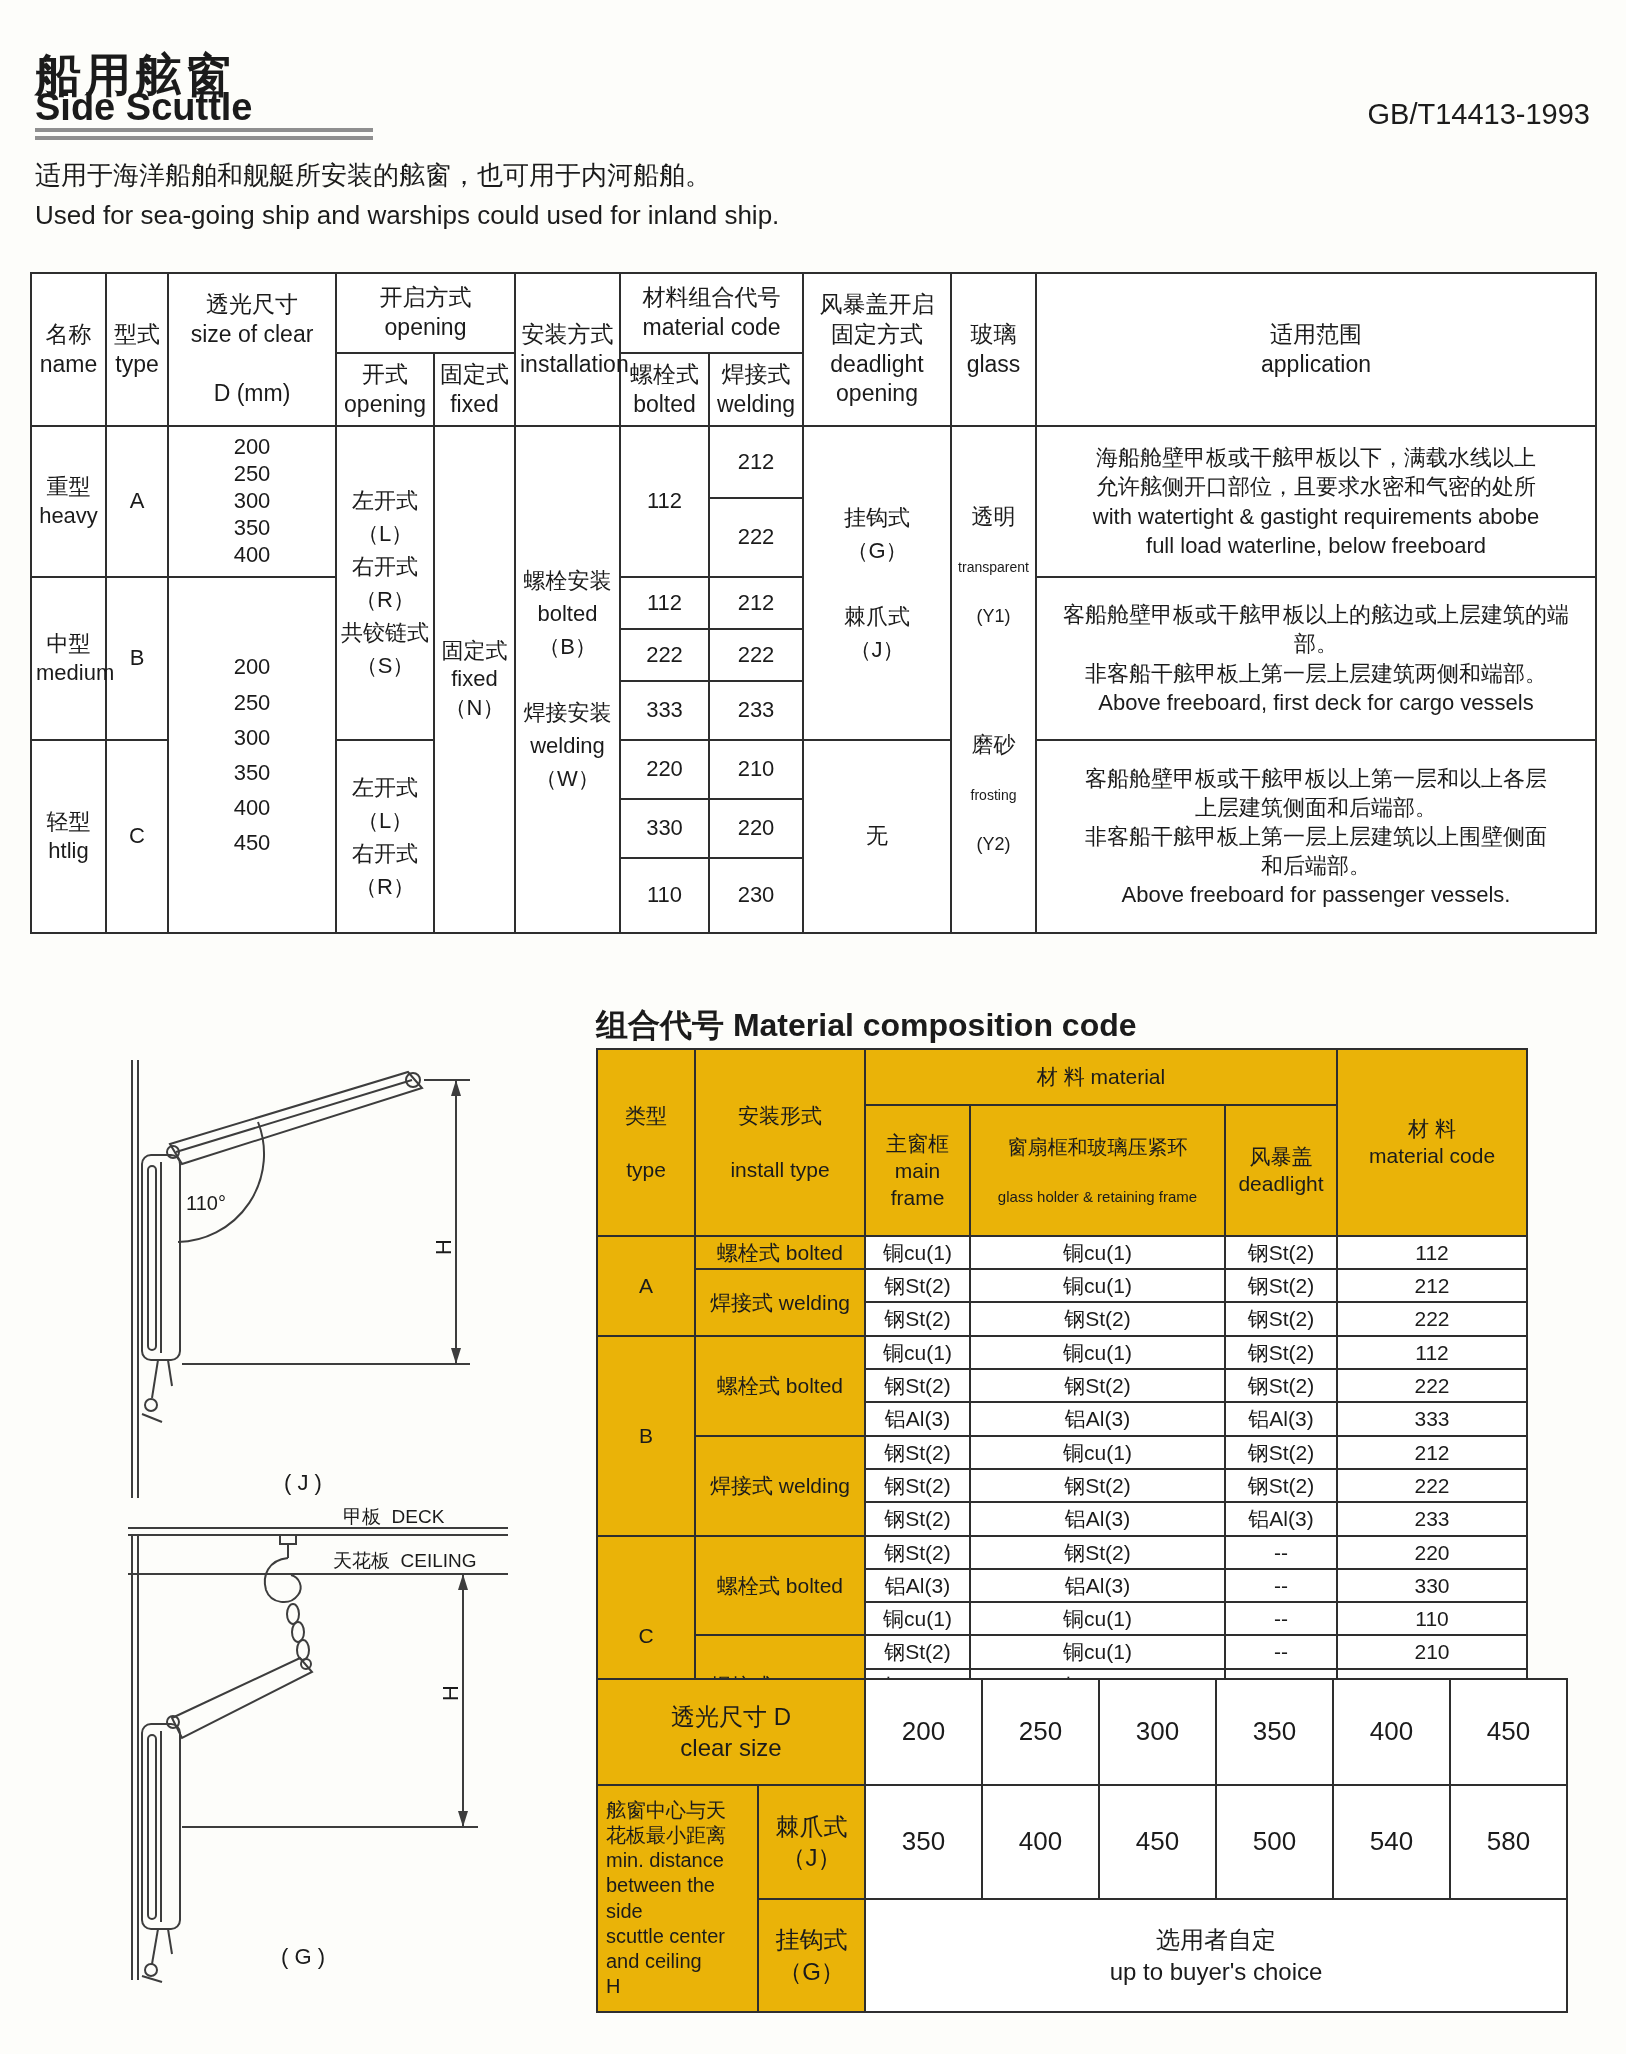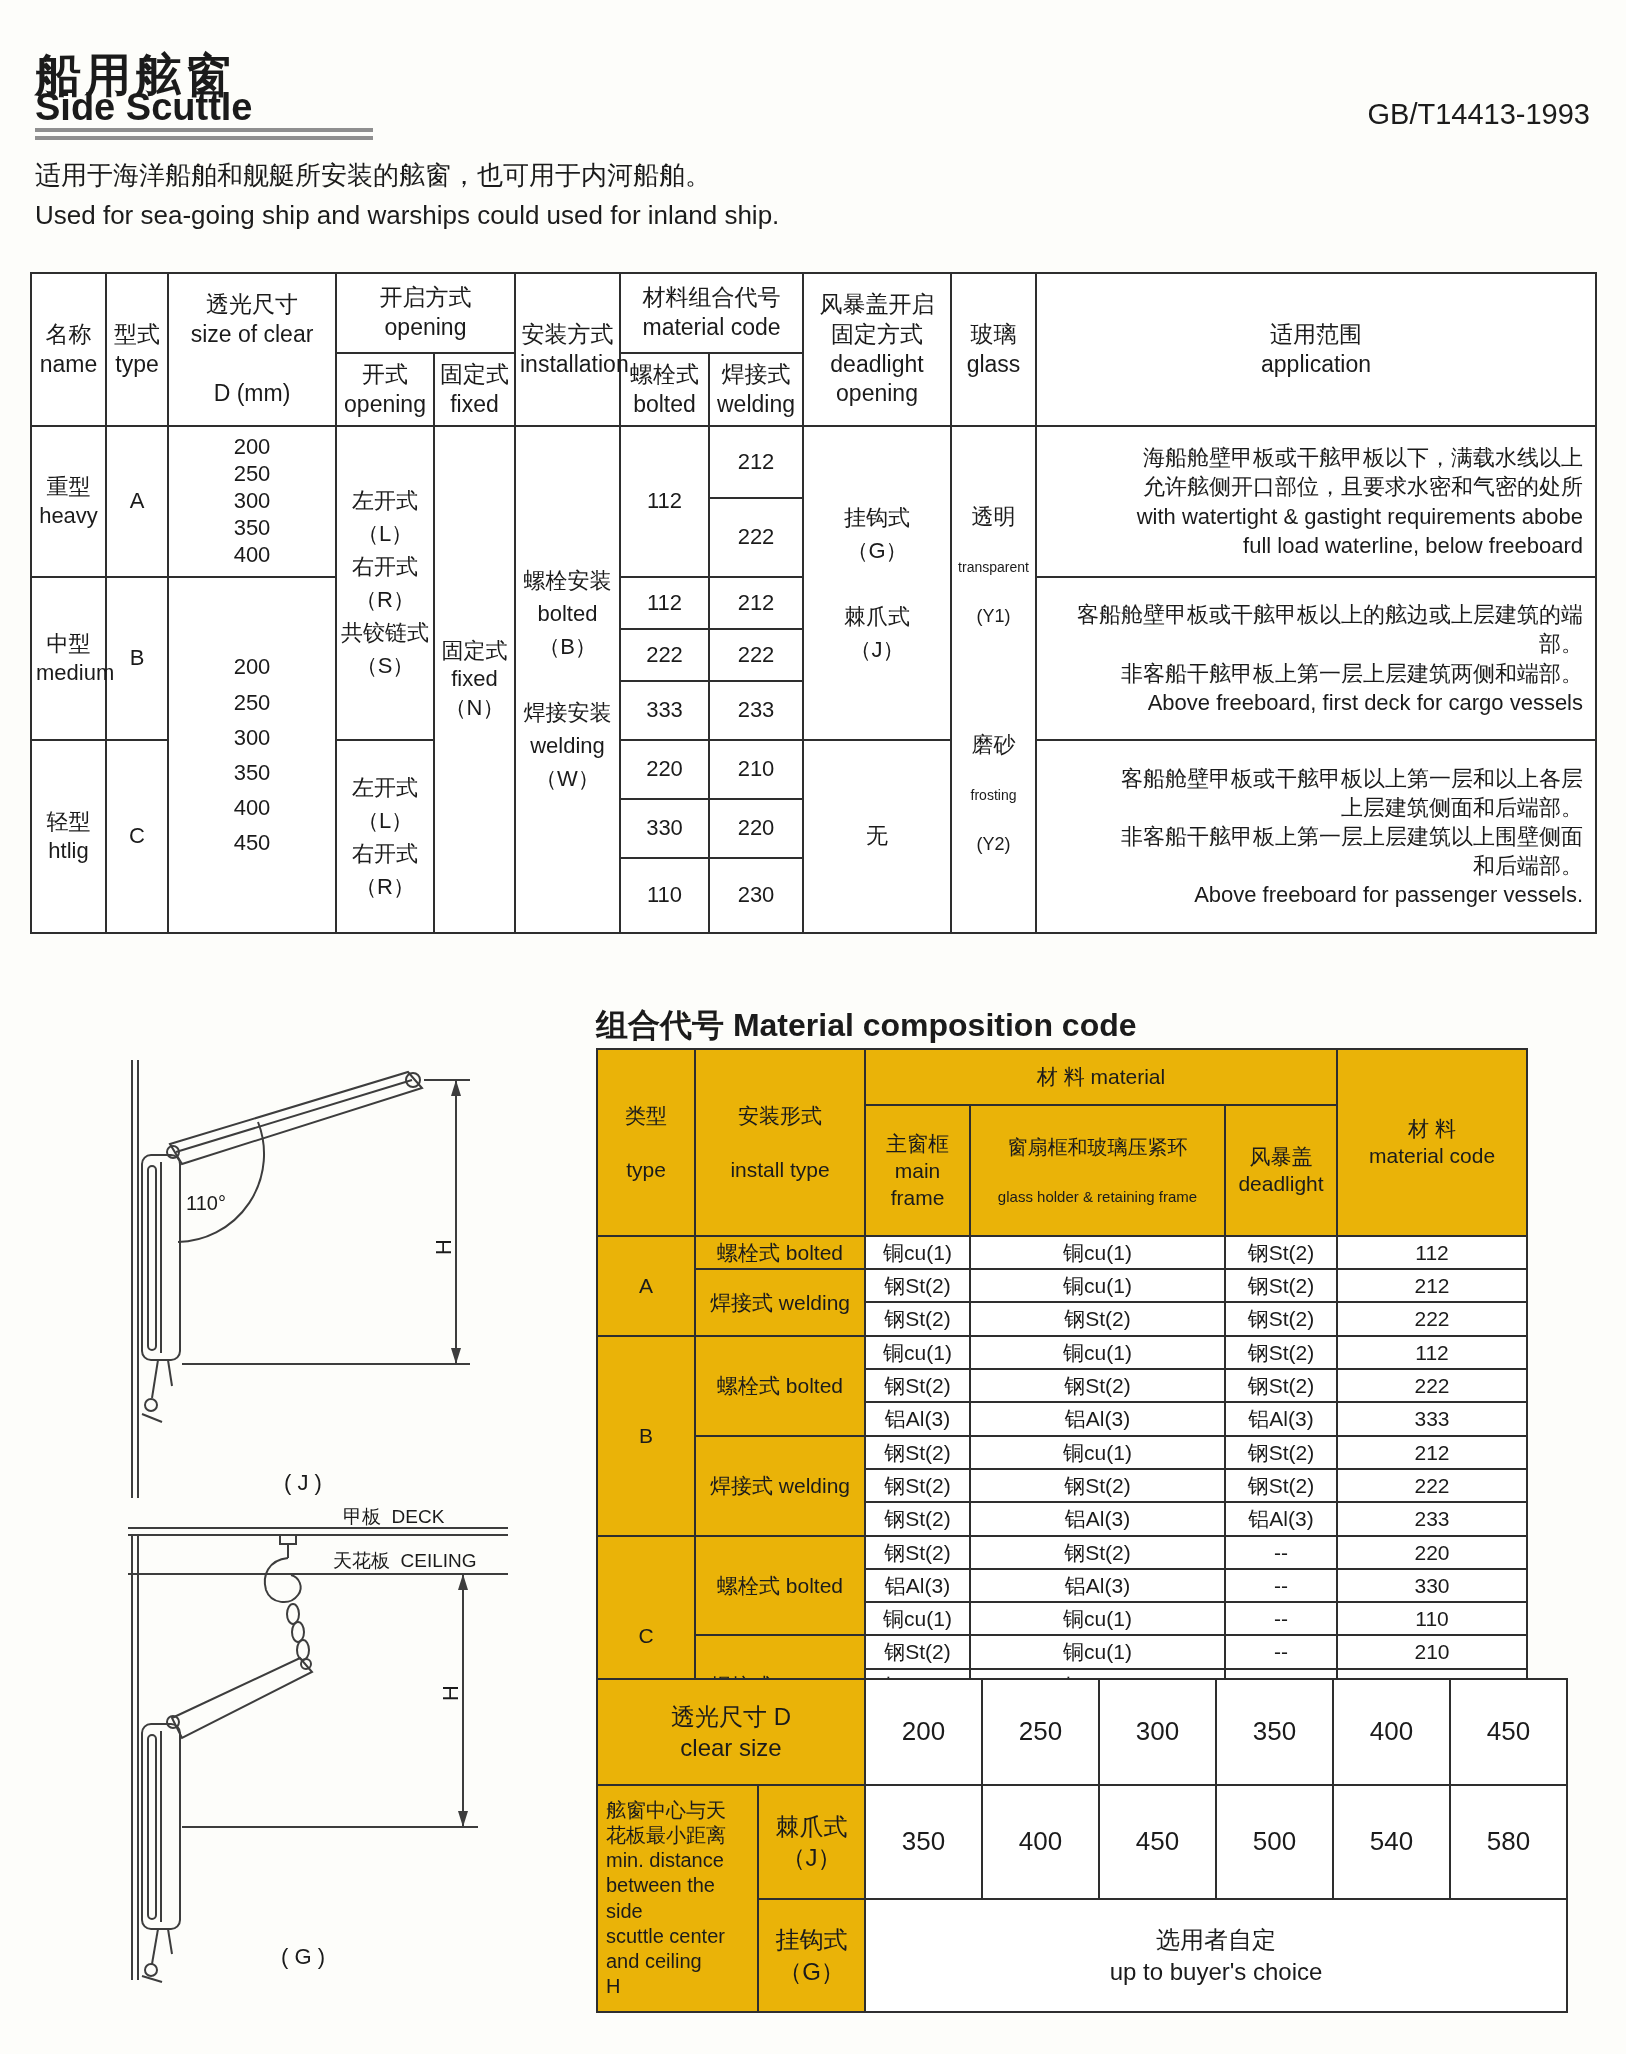--- a/index.html
+++ b/index.html
@@ -15,21 +15,21 @@
   .standard { font-size:29px; text-align:right; }
   .intro { font-size:26px; }
   .section-title { font-size:32px; font-weight:bold; }
 
   table.abs-table { position:absolute; border-collapse:collapse; table-layout:fixed; background:#fff; }
   td { border:2px solid #2e2e2e; font-size:22px; text-align:center; vertical-align:middle;
        white-space:pre-line; line-height:1.3; padding:2px 4px; }
   .shade { background:#eab308; }
 
   .spec-table td.hd { font-size:23px; }
-  .spec-table td.app { text-align:right; font-size:22px; padding:8px 12px; line-height:1.32; }
+  .spec-table td.app { text-align:center; font-size:22px; padding:8px 12px; line-height:1.32; }
   .spec-table td.sizes-a { line-height:1.22; }
   .spec-table td.sizes-bc { line-height:1.6; }
   .spec-table td.tall-lines { line-height:1.5; }
   .g-zh { font-size:22px; line-height:1.25; }
   .g-en { font-size:14px; line-height:1.2; }
   .g-code { font-size:18px; line-height:1.3; }
   .g-gap { height:46px; }
 
   .mat-table td { font-size:21px; }
   .mat-table td.hd { font-size:21px; }

